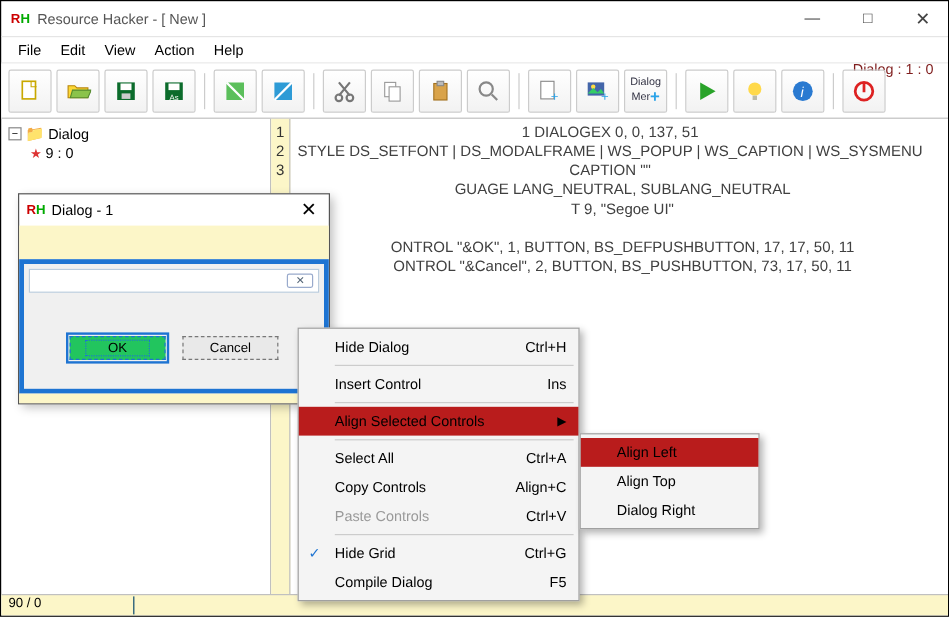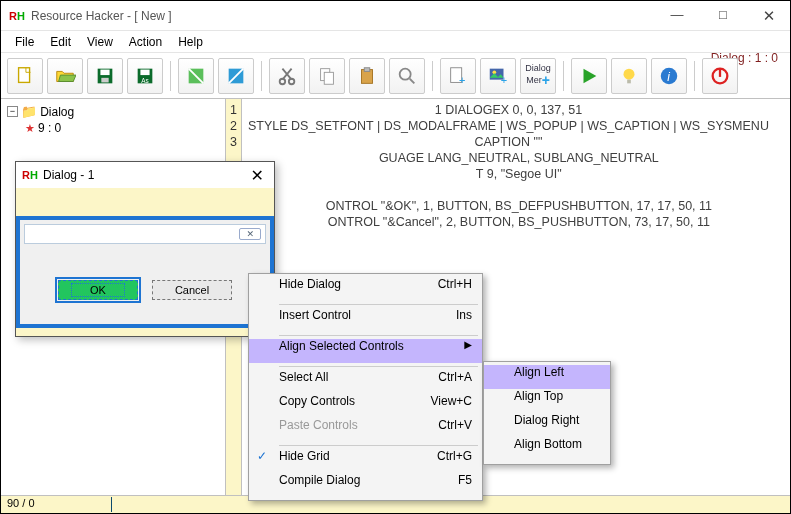--- a/index.html
+++ b/index.html
@@ -53,29 +53,29 @@
 .bb-title { height:20px; display:flex; justify-content:flex-end; align-items:center; background:#fff; border:1px solid #bcd; margin-bottom:6px; }
 .bb-x { border:1px solid #9ac; border-radius:2px; padding:0 6px; font-size:9px; color:#567; margin-right:4px; }
 .bb-body { height:70px; position:relative; }
 .dbtn { position:absolute; top:30px; width:80px; height:20px; border:1px dashed #777; background:#e9e9e9; font-size:11px; display:flex; align-items:center; justify-content:center; }
 .dbtn.ok { left:34px; outline:2px solid #1e74d2; outline-offset:1px; background:#22c55e; border:1px dashed #1e74d2; }
 .dbtn.ok .inner { border:1px dotted #1e74d2; padding:0 18px; }
 .dbtn.cancel { left:128px; }
 
 
 .ctx { position:absolute; background:#f4f4f4; border:1px solid #a0a0a0; box-shadow:3px 3px 6px rgba(0,0,0,0.3); font-size:12px; padding:3px 0; }
-.ctx .row { display:flex; align-items:flex-start; height:24px; padding:0 10px 0 30px; position:relative; }
+.ctx .row { display:flex; align-items:center; height:24px; padding:0 10px 0 30px; position:relative; }
 .ctx .row .sc { margin-left:auto; padding-left:30px; color:#000000; }
-.ctx .row.hover { background:#c4b5fd; }
+.ctx .row.hover { background:#b91c1c; }
 .ctx .row.disabled { color:#999; }
 .ctx .sep { height:1px; background:#ccc; margin:3px 4px 3px 30px; }
 .ctx .check { position:absolute; left:8px; color:#1e74d2; font-size:12px; }
 .ctx .arrow { margin-left:auto; font-size:10px; }
 .ctx1 { left:247px; top:272px; width:235px; }
-.ctx2 { left:482px; top:360px; width:128px; }
+.ctx2 { left:482px; top:360px; width:150px; }
 </style>
 </head>
 <body>
 
 <div class="titlebar">
   <span class="logo">
       <span class="r">R</span>
       <span class="h">H</span>
     </span>
   <span class="title">Resource Hacker - [ New ]</span>
@@ -280,21 +280,21 @@
       <span>Align Selected Controls</span>
       <span class="arrow">▶</span>
     </div>
     <div class="sep"></div>
     <div class="row">
       <span>Select All</span>
       <span class="sc">Ctrl+A</span>
     </div>
     <div class="row">
       <span>Copy Controls</span>
-      <span class="sc">View+C</span>
+      <span class="sc">Align+C</span>
     </div>
     <div class="row disabled">
       <span>Paste Controls</span>
       <span class="sc">Ctrl+V</span>
     </div>
     <div class="sep"></div>
     <div class="row">
       <span class="check">✓</span>
       <span>Hide Grid</span>
       <span class="sc">Ctrl+G</span>
@@ -308,16 +308,13 @@
 <div class="ctx ctx2" id="ctx2">
     <div class="row hover">
       <span>Align Left</span>
     </div>
     <div class="row">
       <span>Align Top</span>
     </div>
     <div class="row">
       <span>Dialog Right</span>
     </div>
-    <div class="row">
-      <span>Align Bottom</span>
-    </div>
   </div>
 
 </body></html>

